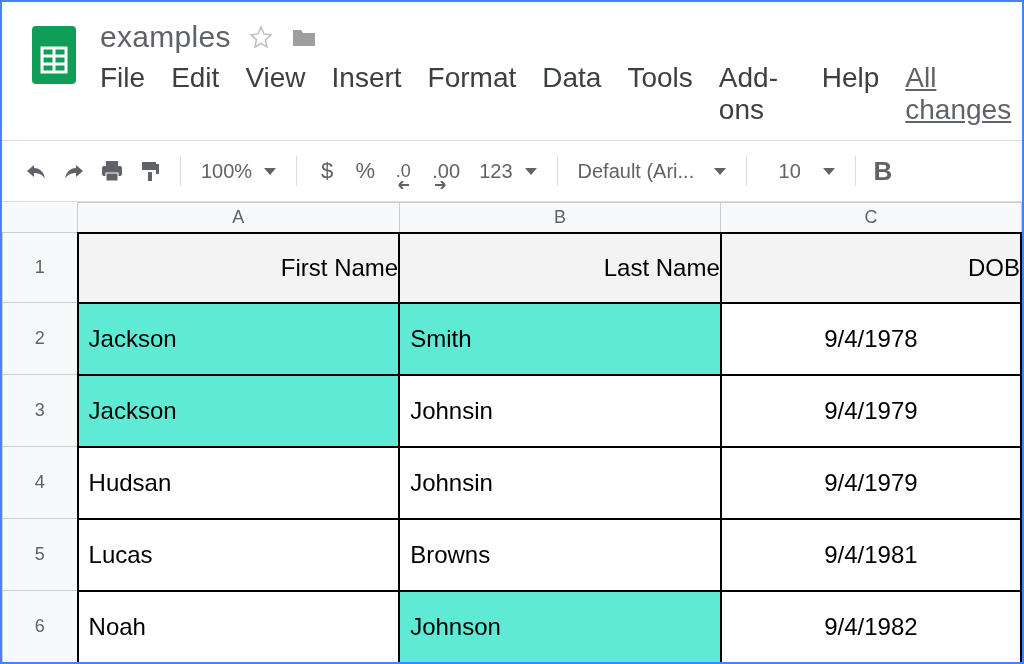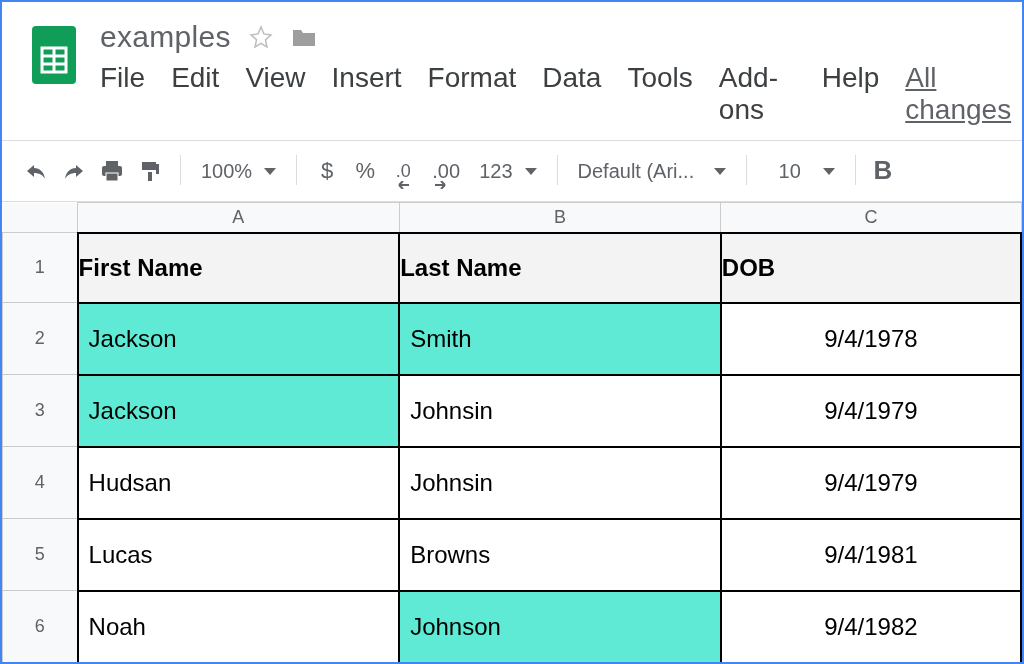--- a/index.html
+++ b/index.html
@@ -47,20 +47,21 @@
     .menu-item { cursor: pointer; }
     .changes-link {
       color: #5f6368;
       text-decoration: underline;
     }
     .toolbar {
       border-top: 1px solid #dadce0;
       margin-top: 14px;
       padding: 14px 18px;
       display: flex;
+      align-items: center;
       gap: 6px;
       color: #5f6368;
       font-size: 20px;
     }
     .tb-btn {
       width: 32px;
       height: 32px;
       display: flex;
       align-items: center;
       justify-content: center;
@@ -136,22 +137,22 @@
       border: 1px solid #ccc;
       text-align: center;
       font-size: 18px;
       color: #5f6368;
       width: 70px;
       font-weight: normal;
     }
     .hdr-cell {
       background: #f3f3f3;
       border: 2px solid #000;
-      text-align: left;
-      font-weight: bold;
+      text-align: right;
+      font-weight: normal;
       font-size: 24px;
       height: 70px;
     }
     .data-cell {
       border: 2px solid #000;
       font-size: 24px;
       padding: 0 10px;
       height: 72px;
     }
     .data-cell.center { text-align: center; }

